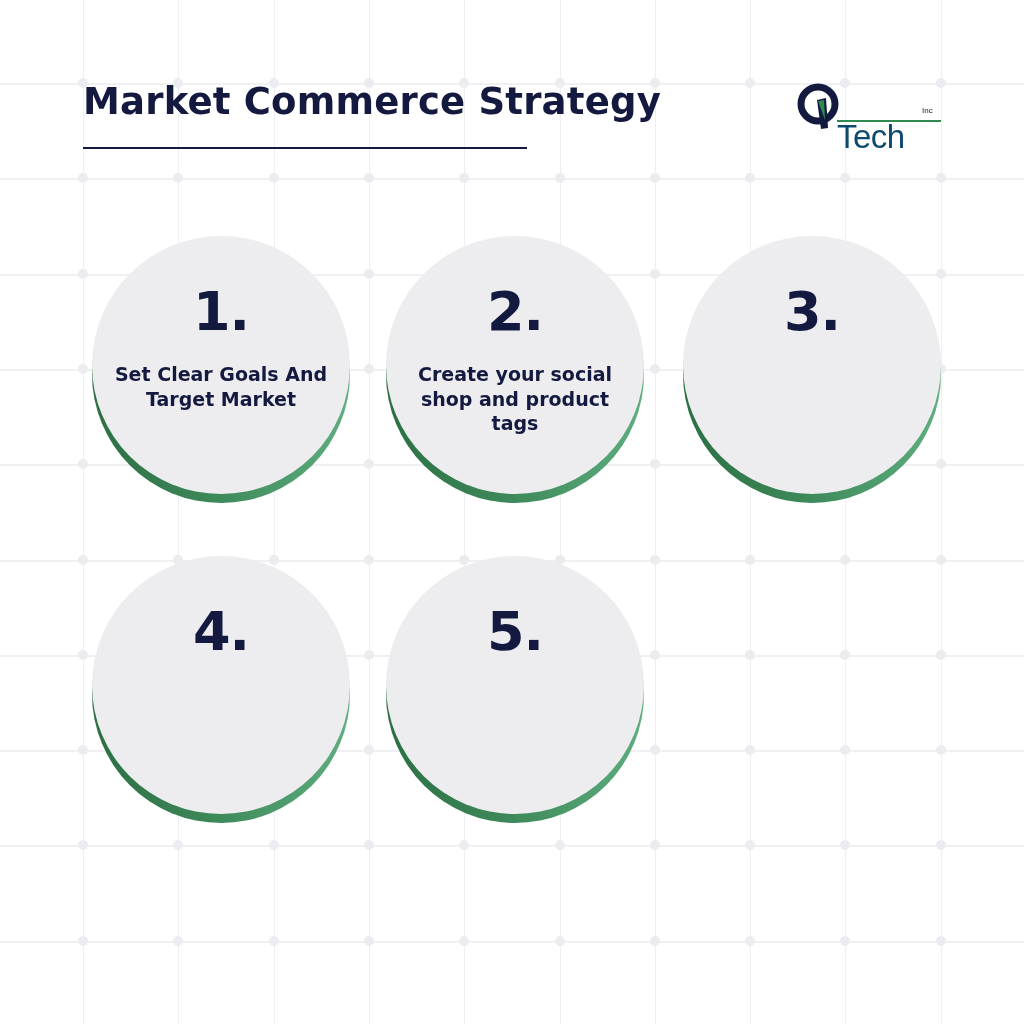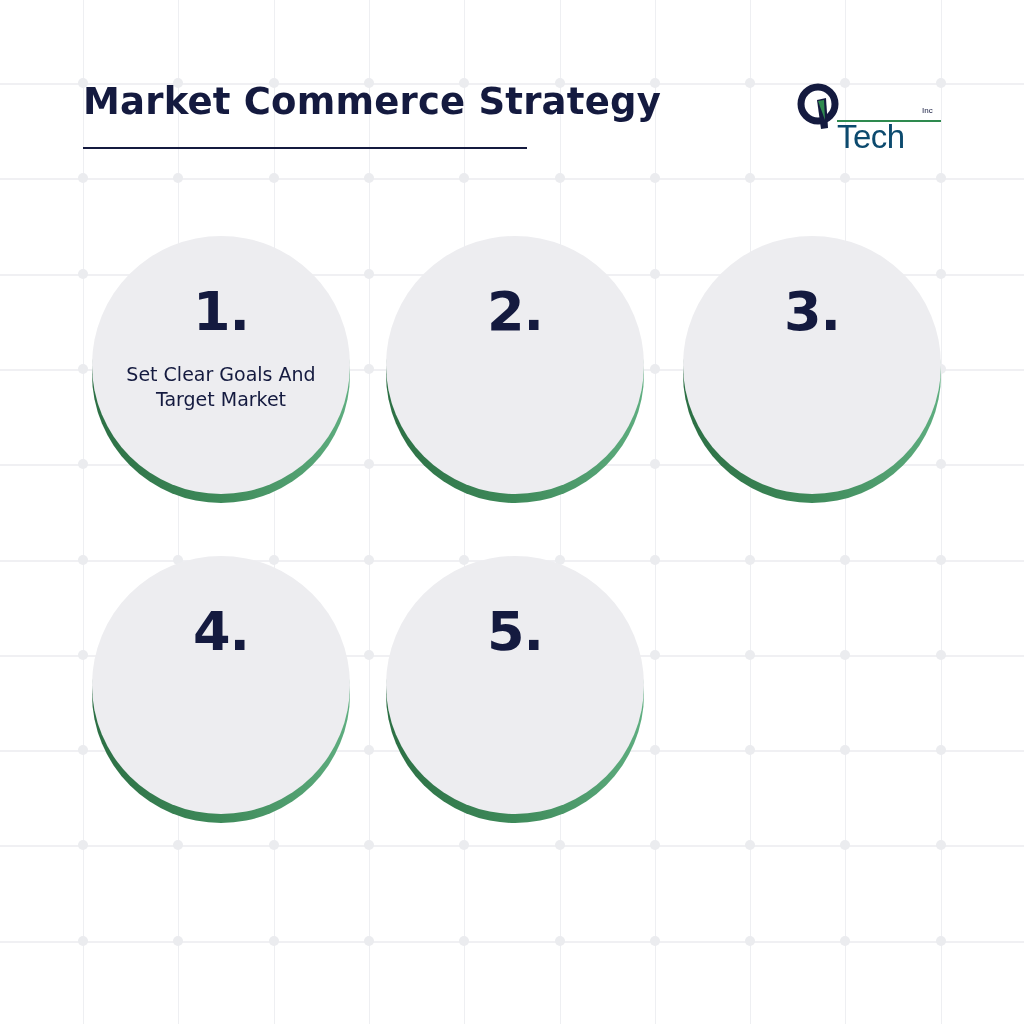--- a/index.html
+++ b/index.html
@@ -32,21 +32,21 @@
   .step .face {
     position: absolute; left: 0; top: 0; width: 258px; height: 258px; border-radius: 50%;
     background: #ededf0;
   }
   .step .num {
     position: absolute; left: 0; right: 0; top: 44px; text-align: center;
     font-size: 54px; font-weight: 700; color: #141a3f; letter-spacing: -1px;
   }
   .step .label {
     position: absolute; left: 22px; right: 22px; top: 126px; text-align: center;
-    font-size: 19px; line-height: 24.5px; color: #141a3f; font-weight: 400;
+    font-size: 19px; line-height: 24.5px; color: #141a3f; font-weight: 700;
   }
 </style>
 </head>
 <body>
 
 <div class="grid" id="grid">
     <div class="vline" style="left: 83px;"></div>
     <div class="vline" style="left: 178px;"></div>
     <div class="vline" style="left: 274px;"></div>
     <div class="vline" style="left: 369px;"></div>
@@ -186,20 +186,21 @@
   <div class="shadow"></div>
   <div class="face"></div>
   <div class="num">1.</div>
   <div class="label">Set Clear Goals And Target Market</div>
 </div>
 
 <div class="step" style="left:386px; top:236px;">
   <div class="shadow"></div>
   <div class="face"></div>
   <div class="num">2.</div>
+  <div class="label">Create your social shop and product tags</div>
 </div>
 
 <div class="step" style="left:683px; top:236px;">
   <div class="shadow"></div>
   <div class="face"></div>
   <div class="num">3.</div>
 </div>
 
 <div class="step" style="left:92px; top:556px;">
   <div class="shadow"></div>

